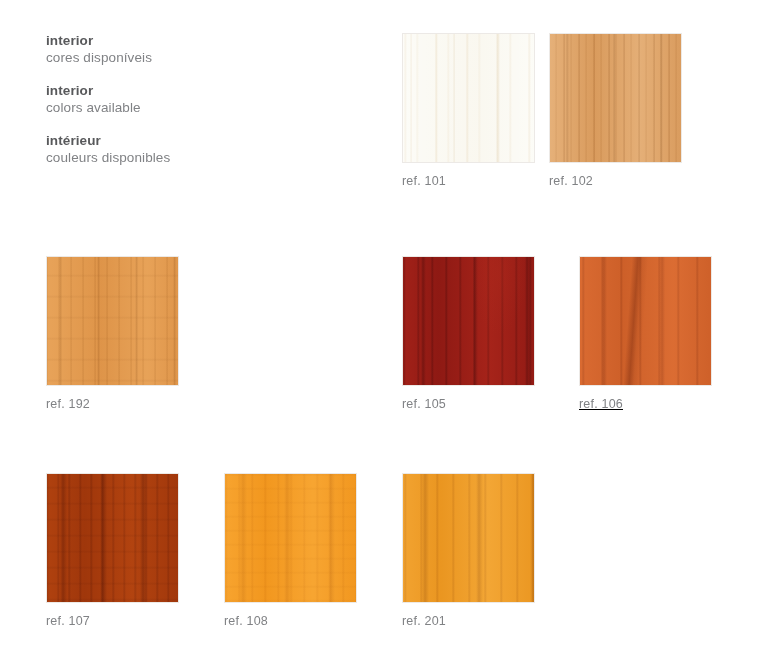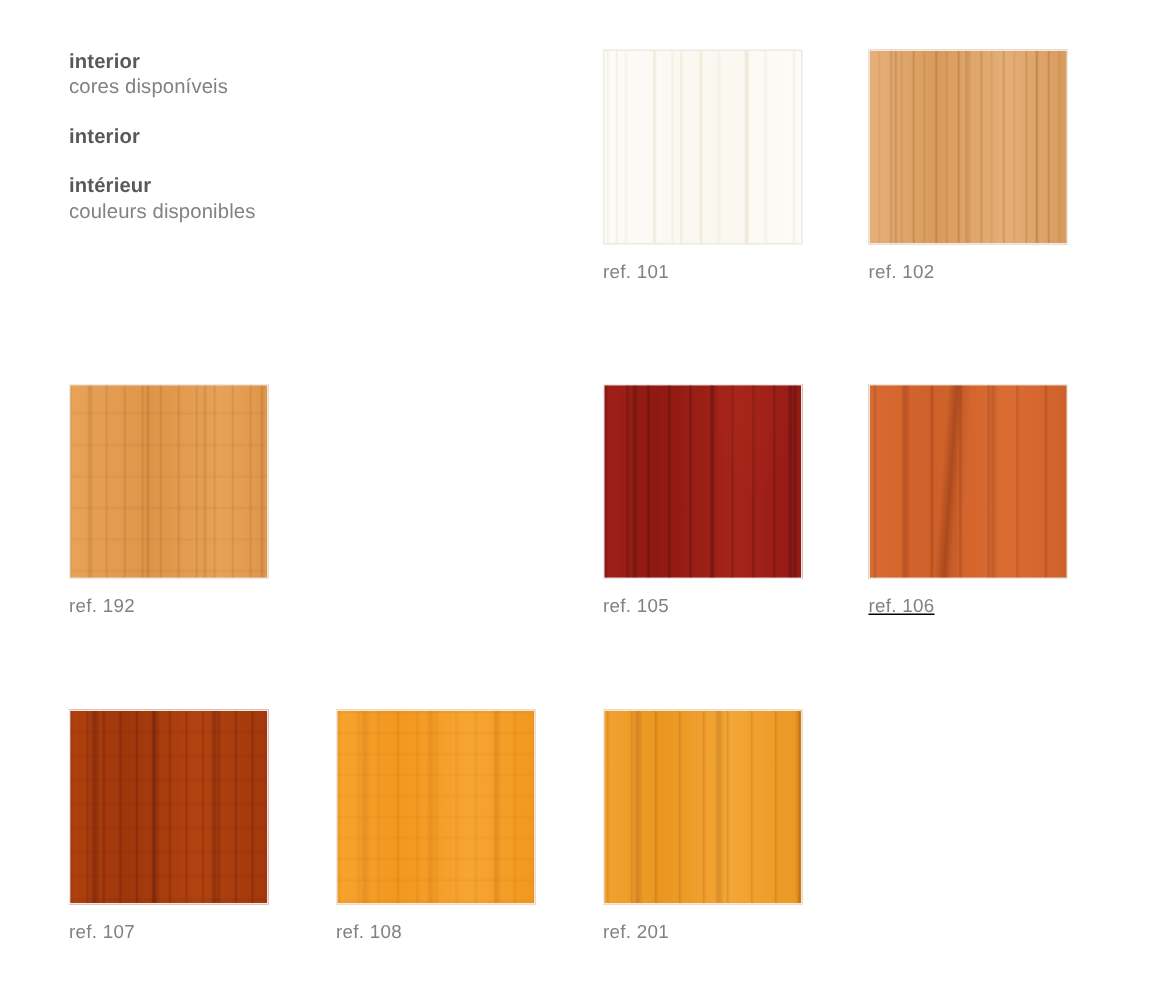--- a/index.html
+++ b/index.html
@@ -389,39 +389,40 @@
 
 <div id="heading-block">
 
   <div class="heading-group">
     <div class="heading-title">interior</div>
     <div class="heading-sub">cores disponíveis</div>
   </div>
 
   <div class="heading-group">
     <div class="heading-title">interior</div>
+    <div class="heading-sub">colors available</div>
   </div>
 
   <div class="heading-group">
     <div class="heading-title">intérieur</div>
     <div class="heading-sub">couleurs disponibles</div>
   </div>
 
 </div>
 
 <div id="swatch-grid">
     <div class="swatch-cell" style="left: 402px; top: 33px;">
       <div class="swatch-chip f101" title="ref. 101" style="width: 133px; height: 130px;">
         <div class="grain-layer g1"></div>
         <div class="grain-layer g2"></div>
         <div class="grain-layer g3"></div>
       </div>
       <div class="swatch-label">ref. 101</div>
     </div>
-    <div class="swatch-cell" style="left: 579px; top: 33px;">
+    <div class="swatch-cell" style="left: 549px; top: 33px;">
       <div class="swatch-chip f102" title="ref. 102" style="width: 133px; height: 130px;">
         <div class="grain-layer g1"></div>
         <div class="grain-layer g2"></div>
         <div class="grain-layer g3"></div>
       </div>
       <div class="swatch-label">ref. 102</div>
     </div>
     <div class="swatch-cell" style="left: 46px; top: 256px;">
       <div class="swatch-chip f103" title="ref. 103" style="width: 133px; height: 130px;">
         <div class="grain-layer g1"></div>

